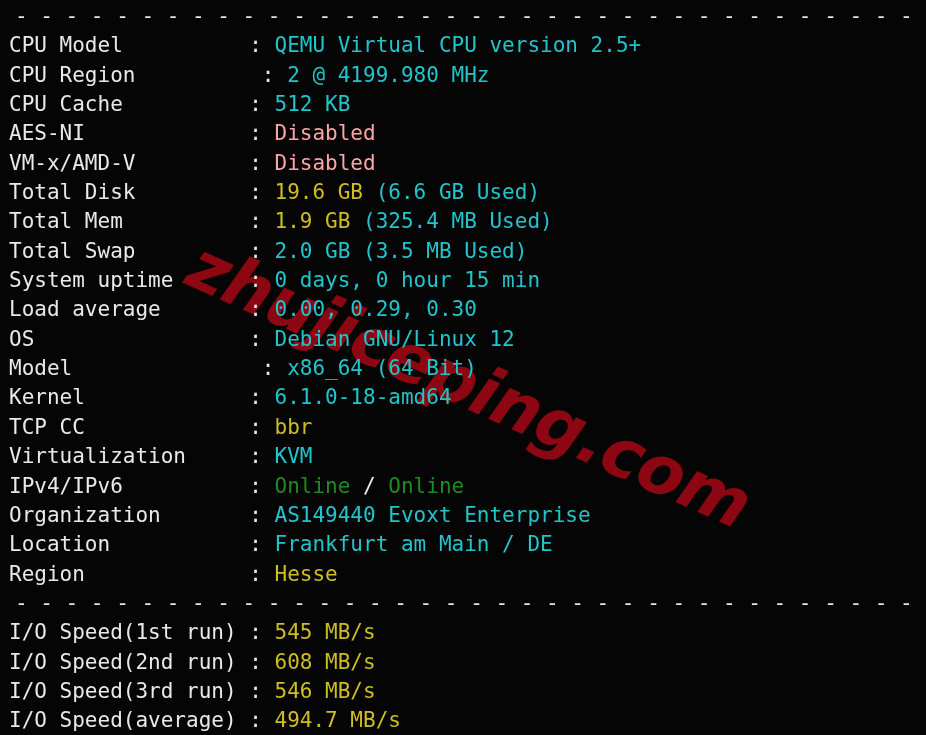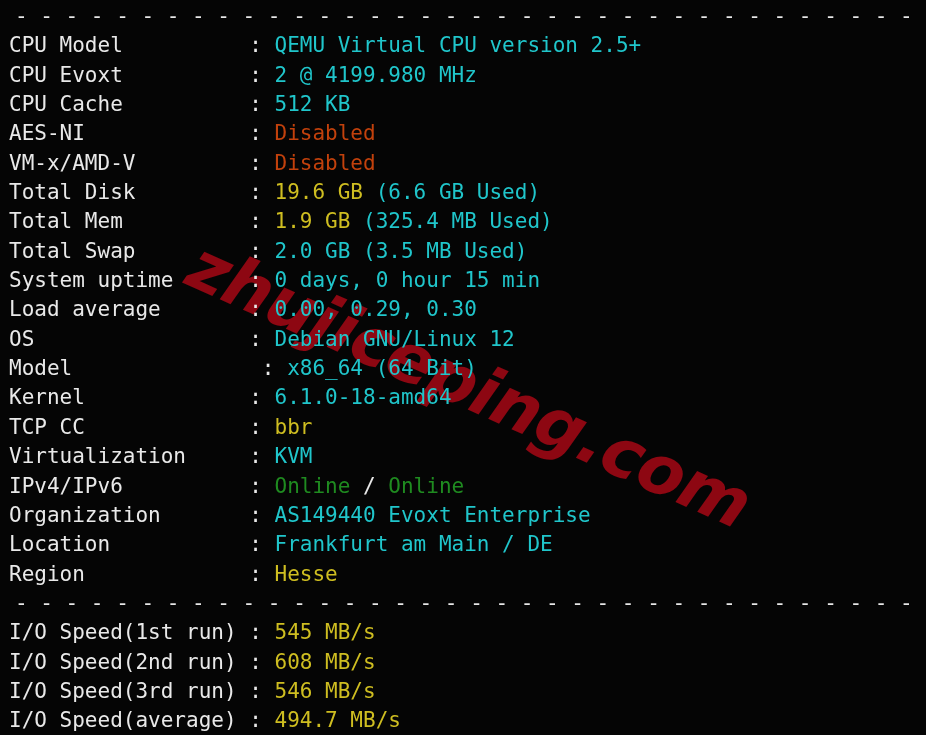--- a/index.html
+++ b/index.html
@@ -51,38 +51,38 @@
   }
   .sep {
     padding-left: 15px;
     color: #e8e8e8;
     overflow: hidden;
   }
   .label   { color: #e9e9e9; }
   .colon   { color: #e9e9e9; }
   .cyan    { color: #20c6cb; }
   .yellow  { color: #cfbe21; text-align: center; }
-  .red     { color: #c2410c; }
+  .red     { color: #fca5a5; }
   .green   { color: #1f8b20; }
   .white   { color: #e9e9e9; }
 </style>
 </head>
 <body>
 
 <div id="terminal">
 
   <div id="watermark">zhujiceping.com</div>
 
   <div id="lines">
 
     <div class="line sep">- - - - - - - - - - - - - - - - - - - - - - - - - - - - - - - - - - - - - - - - - - - - - - - - - - - - - - - - - - - - - </div>
 
     <div id="system-rows">
         <div class="line"><span class="label">CPU Model         </span><span class="colon"> : </span><span class="cyan">QEMU Virtual CPU version 2.5+</span></div>
-        <div class="line"><span class="label">CPU Evoxt         </span><span class="colon"> : </span><span class="cyan">2 @ 4199.980 MHz</span></div>
+        <div class="line"><span class="label">CPU Region         </span><span class="colon"> : </span><span class="cyan">2 @ 4199.980 MHz</span></div>
         <div class="line"><span class="label">CPU Cache         </span><span class="colon"> : </span><span class="cyan">512 KB</span></div>
         <div class="line"><span class="label">AES-NI            </span><span class="colon"> : </span><span class="red">Disabled</span></div>
         <div class="line"><span class="label">VM-x/AMD-V        </span><span class="colon"> : </span><span class="red">Disabled</span></div>
         <div class="line"><span class="label">Total Disk        </span><span class="colon"> : </span><span class="yellow">19.6 GB </span><span class="cyan">(6.6 GB Used)</span></div>
         <div class="line"><span class="label">Total Mem         </span><span class="colon"> : </span><span class="yellow">1.9 GB </span><span class="cyan">(325.4 MB Used)</span></div>
         <div class="line"><span class="label">Total Swap        </span><span class="colon"> : </span><span class="cyan">2.0 GB (3.5 MB Used)</span></div>
         <div class="line"><span class="label">System uptime     </span><span class="colon"> : </span><span class="cyan">0 days, 0 hour 15 min</span></div>
         <div class="line"><span class="label">Load average      </span><span class="colon"> : </span><span class="cyan">0.00, 0.29, 0.30</span></div>
         <div class="line"><span class="label">OS                </span><span class="colon"> : </span><span class="cyan">Debian GNU/Linux 12</span></div>
         <div class="line"><span class="label">Model              </span><span class="colon"> : </span><span class="cyan">x86_64 (64 Bit)</span></div>

